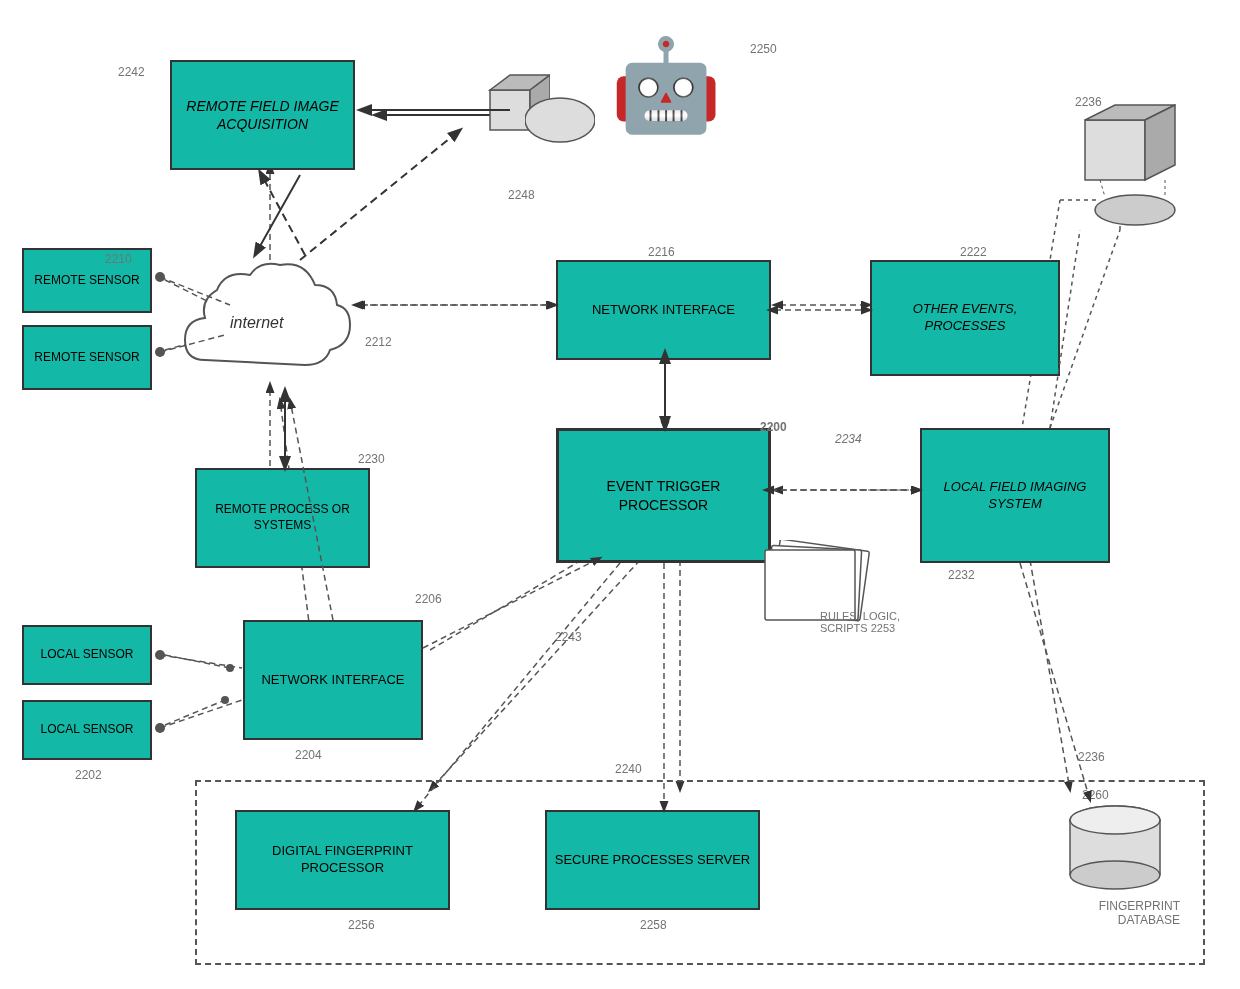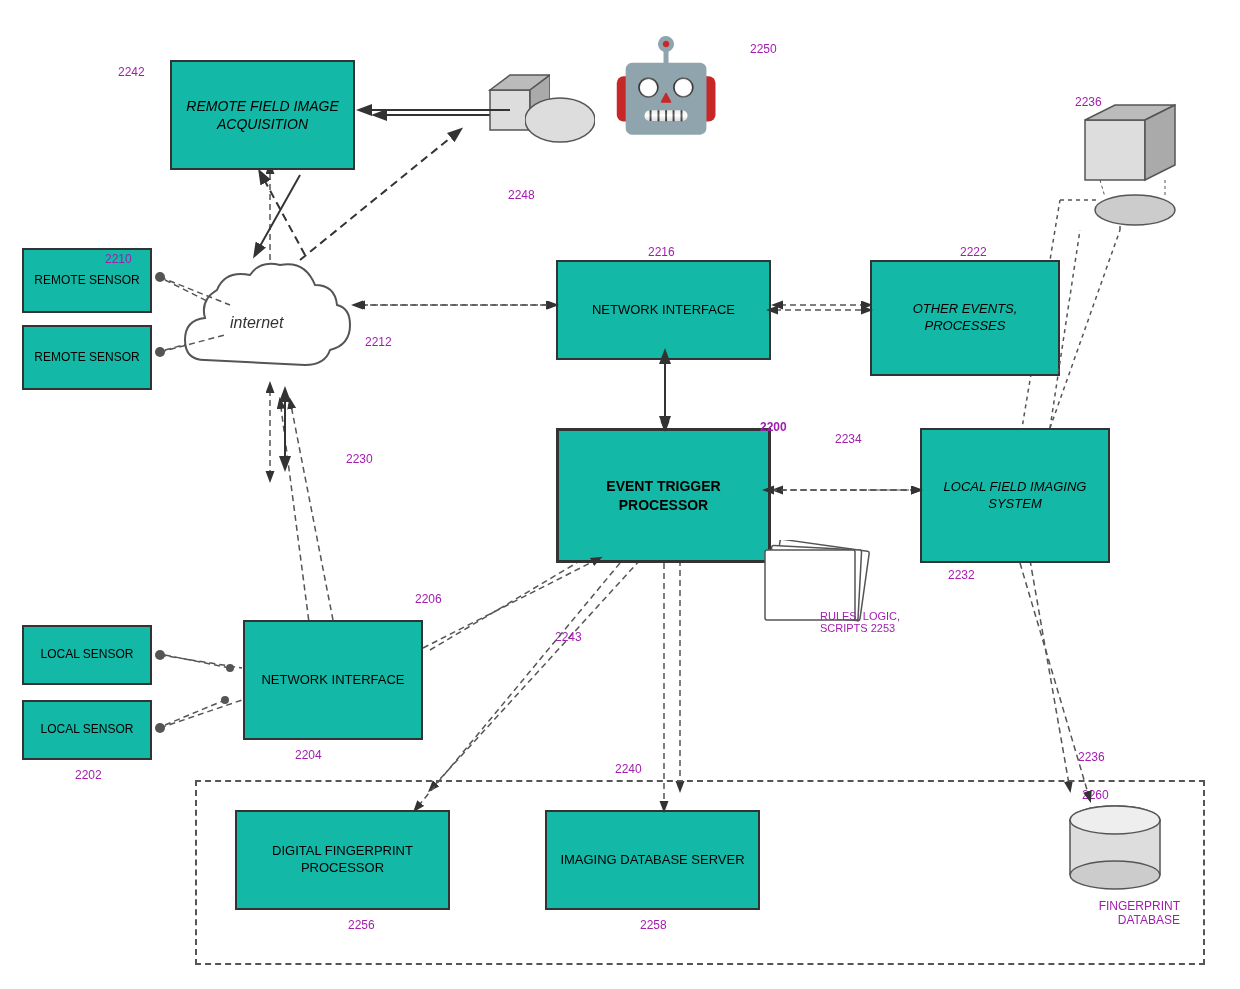--- a/index.html
+++ b/index.html
@@ -24,33 +24,33 @@
       display: flex;
       align-items: center;
       justify-content: center;
       text-align: center;
       font-size: 13px;
       font-weight: normal;
       padding: 6px;
       line-height: 1.3;
     }
     .box-bold {
-      font-weight: bold;
+      font-weight: normal;
       text-align: center;
     }
     .box-italic {
       font-style: italic;
     }
     .box-thick {
       border-width: 3px;
     }
     .label {
       position: absolute;
       font-size: 12px;
-      color: #a21caf;
+      color: #737373;
     }
     svg.arrows {
       position: absolute;
       top: 0; left: 0;
       width: 1240px;
       height: 989px;
       pointer-events: none;
     }
     
     .dashed-border {
@@ -195,38 +195,43 @@
       <polygon points="15,20 45,5 105,5 75,20" fill="#bbb" stroke="#555" stroke-width="1.5"></polygon>
       <polygon points="75,20 105,5 105,65 75,80" fill="#aaa" stroke="#555" stroke-width="1.5"></polygon>
       <ellipse cx="65" cy="110" rx="40" ry="15" fill="#ccc" stroke="#555" stroke-width="1.5"></ellipse>
       <line x1="30" y1="80" x2="35" y2="97" stroke="#555" stroke-width="1" stroke-dasharray="3,3"></line>
       <line x1="95" y1="80" x2="95" y2="97" stroke="#555" stroke-width="1" stroke-dasharray="3,3"></line>
     </svg>
   </div>
 
   <div class="label" style="left:1075px; top:95px;">2236</div>
 
-
-  <div class="label" style="left:346px; top:452px;">2230</div>
+  <div class="box" style="left:195px; top:468px; width:175px; height:100px; font-size:12px;">
+    <span>REMOTE
+PROCESS OR
+SYSTEMS</span>
+  </div>
+
+  <div class="label" style="left:358px; top:452px;">2230</div>
 
   <div class="box box-bold box-thick" style="left:556px; top:428px; width:215px; height:135px; font-size:14px;">
     <span>EVENT TRIGGER
 PROCESSOR</span>
   </div>
 
   <div class="label" style="left:760px; top:420px; font-weight:bold;">2200</div>
 
   <div class="box box-italic" style="left:920px; top:428px; width:190px; height:135px; font-size:13px;">
     <span>LOCAL FIELD
 IMAGING SYSTEM</span>
   </div>
 
   <div class="label" style="left:948px; top:568px;">2232</div>
 
-  <div class="label" style="left:835px; top:432px;">2234</div>
+  <div class="label" style="left:835px; top:432px;font-style:italic;">2234</div>
 
   <div style="position:absolute; left:750px; top:540px; width:145px; height:100px;">
     <svg width="145" height="100" viewBox="0 0 145 100">
 
       <rect x="25" y="5" width="90" height="70" rx="2" fill="#fff" stroke="#555" stroke-width="1.5" transform="rotate(8, 70, 40)"></rect>
       <rect x="20" y="8" width="90" height="70" rx="2" fill="#fff" stroke="#555" stroke-width="1.5" transform="rotate(3, 70, 40)"></rect>
       <rect x="15" y="10" width="90" height="70" rx="2" fill="#fff" stroke="#555" stroke-width="1.5"></rect>
     </svg>
   </div>
 
@@ -262,21 +267,21 @@
   <div class="label" style="left:615px; top:762px;">2240</div>
 
   <div class="box" style="left:235px; top:810px; width:215px; height:100px; font-size:13px;">
     <span>DIGITAL FINGERPRINT
 PROCESSOR</span>
   </div>
 
   <div class="label" style="left:348px; top:918px;">2256</div>
 
   <div class="box" style="left:545px; top:810px; width:215px; height:100px; font-size:13px;">
-    <span>IMAGING DATABASE
+    <span>SECURE PROCESSES
 SERVER</span>
   </div>
 
   <div class="label" style="left:640px; top:918px;">2258</div>
 
   <div style="position:absolute; left:1060px; top:800px;">
     <svg width="110" height="100" viewBox="0 0 110 100">
       <ellipse cx="55" cy="20" rx="45" ry="14" fill="#ddd" stroke="#555" stroke-width="1.5"></ellipse>
       <rect x="10" y="20" width="90" height="55" fill="#ddd" stroke="#555" stroke-width="0"></rect>
       <line x1="10" y1="20" x2="10" y2="75" stroke="#555" stroke-width="1.5"></line>

